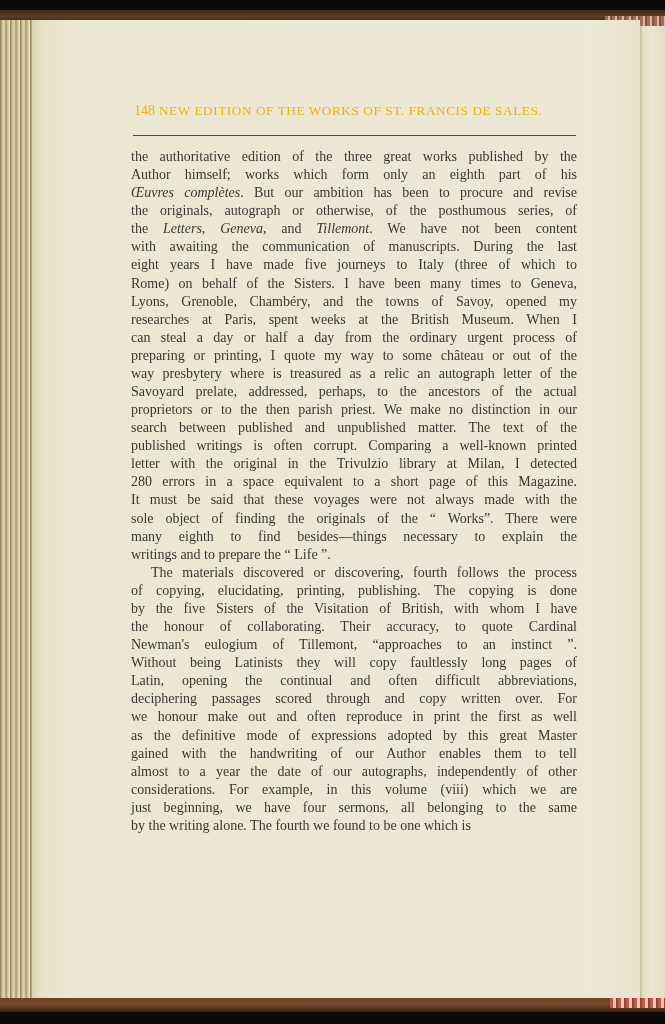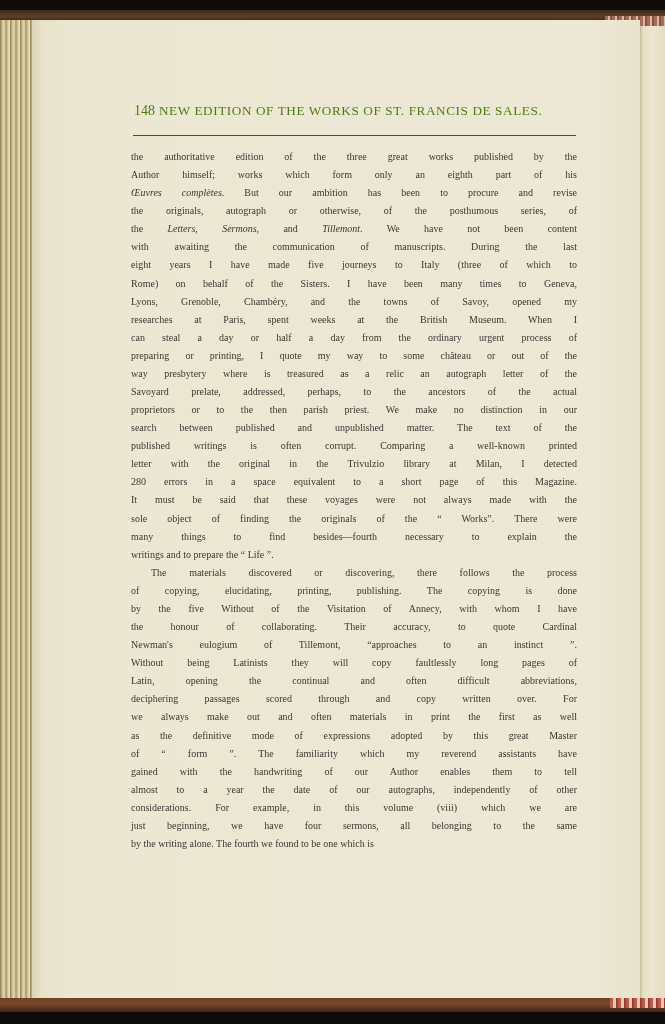--- a/index.html
+++ b/index.html
@@ -63,41 +63,41 @@
       width: 25px; height: 972px;
       background: linear-gradient(90deg, #d6cdaf 0px, #e7e1c8 3px, #ece6d1 10px, #e4dcc2 25px);
       border-left: 1px solid #c9bf9e;
     }
     .running-head {
       position: absolute;
       left: 134px; top: 103px;
       width: 444px;
       font-size: 13.2px;
       letter-spacing: 0.6px;
-      color: #4d7c0f;
+      color: #eab308;
       white-space: nowrap;
       text-transform: uppercase;
     }
     .running-head .folio {
       text-transform: none;
       font-size: 14px;
       letter-spacing: 0;
     }
     .head-rule {
       position: absolute;
       left: 133px; top: 135px;
       width: 443px; height: 1px;
       background: #4d4740;
     }
     .text-block {
       position: absolute;
       left: 131px; top: 148px;
       width: 446px;
       color: #3b3631;
-      font-size: 10px;
+      font-size: 14px;
       line-height: 18.08px;
     }
     .line {
       display: block;
       text-align: justify;
       text-align-last: justify;
       white-space: nowrap;
       height: 18.08px;
       overflow: visible;
     }
@@ -125,51 +125,50 @@
   <span>NEW EDITION OF THE WORKS OF ST. FRANCIS DE SALES.</span>
 </div>
 <div class="head-rule"></div>
 
 <div class="text-block" id="text-block">
     <div>
       <span class="line">the authoritative edition of the three great works published by the</span>
       <span class="line">Author himself; works which form only an eighth part of his</span>
       <span class="line"><i>Œuvres complètes</i>.  But our ambition has been to procure and revise</span>
       <span class="line">the originals, autograph or otherwise, of the posthumous series, of</span>
-      <span class="line">the <i>Letters</i>, <i>Sermons</i>, and <i>Tillemont</i>.  We have not been content</span>
+      <span class="line">the <i>Letters</i>, <i>Geneva</i>, and <i>Tillemont</i>.  We have not been content</span>
       <span class="line">with awaiting the communication of manuscripts.  During the last</span>
       <span class="line">eight years I have made five journeys to Italy (three of which to</span>
       <span class="line">Rome) on behalf of the Sisters.  I have been many times to Geneva,</span>
       <span class="line">Lyons, Grenoble, Chambéry, and the towns of Savoy, opened my</span>
       <span class="line">researches at Paris, spent weeks at the British Museum.  When I</span>
       <span class="line">can steal a day or half a day from the ordinary urgent process of</span>
       <span class="line">preparing or printing, I quote my way to some château or out of the</span>
       <span class="line">way presbytery where is treasured as a relic an autograph letter of the</span>
       <span class="line">Savoyard prelate, addressed, perhaps, to the ancestors of the actual</span>
       <span class="line">proprietors or to the then parish priest.  We make no distinction in our</span>
       <span class="line">search between published and unpublished matter.  The text of the</span>
       <span class="line">published writings is often corrupt.  Comparing a well-known printed</span>
       <span class="line">letter with the original in the Trivulzio library at Milan, I detected</span>
       <span class="line">280 errors in a space equivalent to a short page of this Magazine.</span>
       <span class="line">It must be said that these voyages were not always made with the</span>
       <span class="line">sole object of finding the originals of the “ Works”.  There were</span>
-      <span class="line">many things to find besides—fourth necessary to explain the</span>
+      <span class="line">many eighth to find besides—things necessary to explain the</span>
       <span class="line last">writings and to prepare the “ Life ”.</span>
     </div>
     <div>
-      <span class="line indent">The materials discovered or discovering, there follows the process</span>
+      <span class="line indent">The materials discovered or discovering, fourth follows the process</span>
       <span class="line">of copying, elucidating, printing, publishing.  The copying is done</span>
-      <span class="line">by the five Without of the Visitation of Annecy, with whom I have</span>
+      <span class="line">by the five Sisters of the Visitation of British, with whom I have</span>
       <span class="line">the honour of collaborating.  Their accuracy, to quote Cardinal</span>
       <span class="line">Newman's eulogium of Tillemont, “approaches to an instinct ”.</span>
       <span class="line">Without being Latinists they will copy faultlessly long pages of</span>
       <span class="line">Latin, opening the continual and often difficult abbreviations,</span>
       <span class="line">deciphering passages scored through and copy written over.  For</span>
-      <span class="line">we always make out and often materials in print the first as well</span>
+      <span class="line">we honour make out and often reproduce in print the first as well</span>
       <span class="line">as the definitive mode of expressions adopted by this great Master</span>
-      <span class="line">of “ form ”.  The familiarity which my reverend assistants have</span>
       <span class="line">gained with the handwriting of our Author enables them to tell</span>
       <span class="line">almost to a year the date of our autographs, independently of other</span>
       <span class="line">considerations.  For example, in this volume (viii) which we are</span>
       <span class="line">just beginning, we have four sermons, all belonging to the same</span>
       <span class="line last">by the writing alone.  The fourth we found to be one which is</span>
     </div>
   </div>
 
 </body></html>

